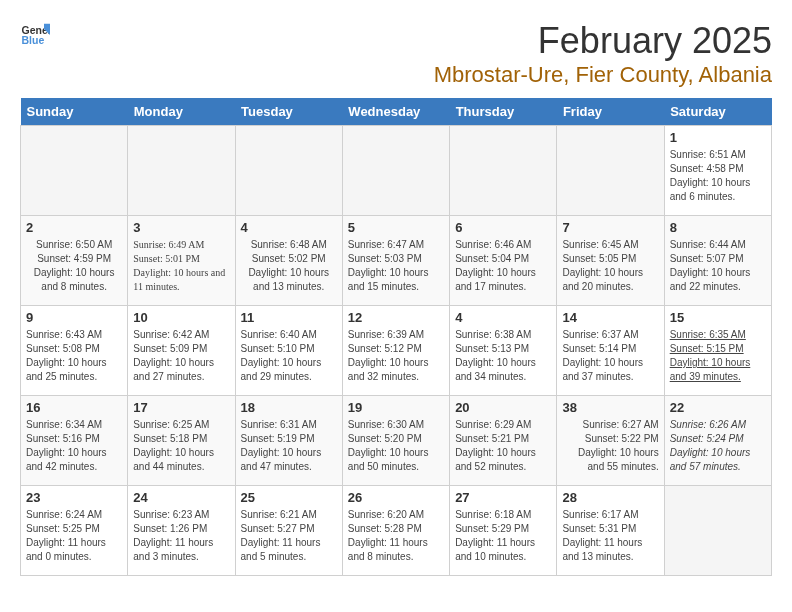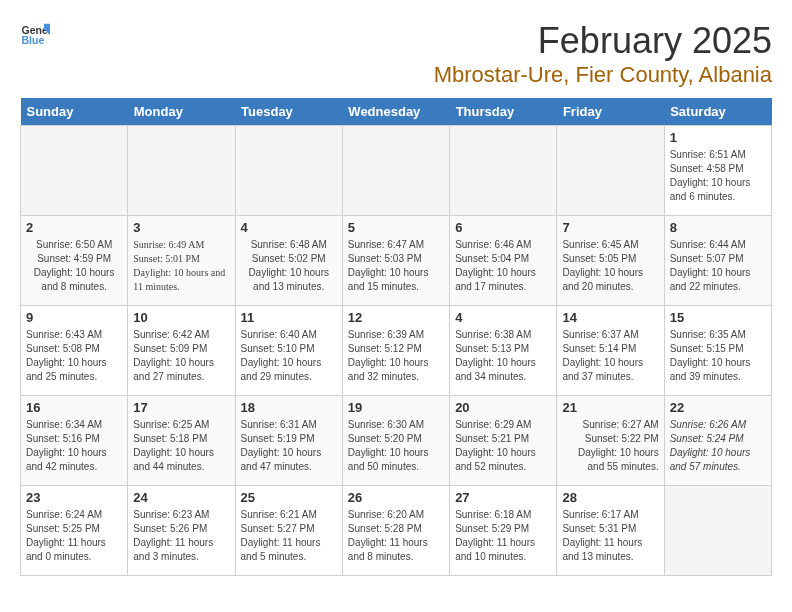--- a/index.html
+++ b/index.html
@@ -198,21 +198,21 @@
 Daylight: 10 hours and 34 minutes.</div>
         </td>
         <td>
           <div class="day-number">14</div>
           <div class="day-info" style="white-space: pre-line;">Sunrise: 6:37 AM
 Sunset: 5:14 PM
 Daylight: 10 hours and 37 minutes.</div>
         </td>
         <td>
           <div class="day-number">15</div>
-          <div class="day-info" style="white-space: pre-line;">Sunrise: 6:35 AM
+          <div class="day-info" style="white-space: pre-line; text-decoration: underline;">Sunrise: 6:35 AM
 Sunset: 5:15 PM
 Daylight: 10 hours and 39 minutes.</div>
         </td>
       </tr>
       <tr>
         <td>
           <div class="day-number">16</div>
           <div class="day-info" style="white-space: pre-line;">Sunrise: 6:34 AM
 Sunset: 5:16 PM
 Daylight: 10 hours and 42 minutes.</div>
@@ -235,21 +235,21 @@
 Sunset: 5:20 PM
 Daylight: 10 hours and 50 minutes.</div>
         </td>
         <td>
           <div class="day-number">20</div>
           <div class="day-info" style="white-space: pre-line;">Sunrise: 6:29 AM
 Sunset: 5:21 PM
 Daylight: 10 hours and 52 minutes.</div>
         </td>
         <td>
-          <div class="day-number">21</div>
+          <div class="day-number">38</div>
           <div class="day-info" style="white-space: pre-line; text-align: right;">Sunrise: 6:27 AM
 Sunset: 5:22 PM
 Daylight: 10 hours and 55 minutes.</div>
         </td>
         <td>
           <div class="day-number">22</div>
           <div class="day-info" style="white-space: pre-line; font-style: italic;">Sunrise: 6:26 AM
 Sunset: 5:24 PM
 Daylight: 10 hours and 57 minutes.</div>
         </td>
@@ -257,21 +257,21 @@
       <tr>
         <td>
           <div class="day-number">23</div>
           <div class="day-info" style="white-space: pre-line;">Sunrise: 6:24 AM
 Sunset: 5:25 PM
 Daylight: 11 hours and 0 minutes.</div>
         </td>
         <td>
           <div class="day-number">24</div>
           <div class="day-info" style="white-space: pre-line;">Sunrise: 6:23 AM
-Sunset: 5:26 PM
+Sunset: 1:26 PM
 Daylight: 11 hours and 3 minutes.</div>
         </td>
         <td>
           <div class="day-number">25</div>
           <div class="day-info" style="white-space: pre-line;">Sunrise: 6:21 AM
 Sunset: 5:27 PM
 Daylight: 11 hours and 5 minutes.</div>
         </td>
         <td>
           <div class="day-number">26</div>

